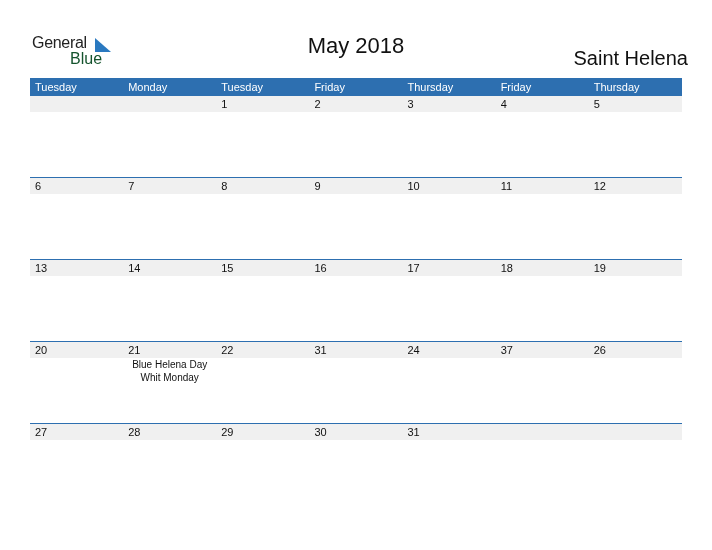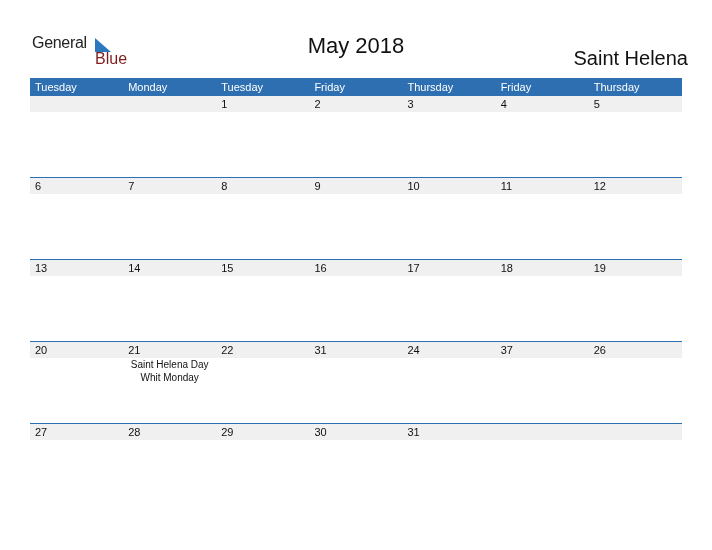--- a/index.html
+++ b/index.html
@@ -1,19 +1,19 @@
 <!DOCTYPE html>
 <html><head>
 <meta charset="utf-8">
 <style>
   html, body { margin: 0; padding: 0; background: #ffffff; }
   body { width: 712px; height: 550px; position: relative; overflow: hidden; font-family: "Liberation Sans", sans-serif; color: #111; }
   .logo { position: absolute; left: 32px; top: 34px; width: 90px; height: 36px; text-align: center; }
   .logo .general { position: absolute; left: 0; top: 0; font-size: 16px; color: #222; letter-spacing: -0.3px; }
-  .logo .blue { position: absolute; left: 63px; top: 16px; font-size: 16px; color: #7f1d1d; }
+  .logo .blue { position: absolute; left: 38px; top: 16px; font-size: 16px; color: #14532d; }
   .logo .tri { position: absolute; left: 63px; top: 4px; width: 0; height: 0; border-left: 16px solid #2a79c0; border-top: 14px solid transparent; }
   .title { position: absolute; left: 0; right: 0; top: 33px; text-align: center; font-size: 22px; color: #111; }
   .country { position: absolute; right: 24px; top: 47px; font-size: 20px; color: #111; }
   .cal { position: absolute; left: 30px; top: 78px; width: 652px; }
   .head { display: flex; background: #2d6fb0; height: 18px; }
   .head div { width: 93.14px; box-sizing: border-box; padding-left: 5px; color: #ffffff; font-size: 11px; line-height: 18px; }
   .week { position: relative; height: 81px; }
   .week.sep { border-top: 1px solid #2d6fb0; }
   .numrow { display: flex; background: #f0f0f0; height: 16px; }
   .numrow div { width: 93.14px; box-sizing: border-box; padding-left: 5px; font-size: 11px; line-height: 16px; color: #111; }
@@ -109,21 +109,21 @@
           <div>21</div>
           <div>22</div>
           <div>31</div>
           <div>24</div>
           <div>37</div>
           <div>26</div>
         </div>
         <div class="events">
           <div></div>
           <div>
-            <div style="width: 100%;">Saint Helena Day</div>
+            <div style="width: 100%;">Blue Helena Day</div>
             <div style="width: 100%;">Whit Monday</div>
           </div>
           <div></div>
           <div></div>
           <div></div>
           <div></div>
           <div></div>
         </div>
       </div>
       <div class="week sep">

